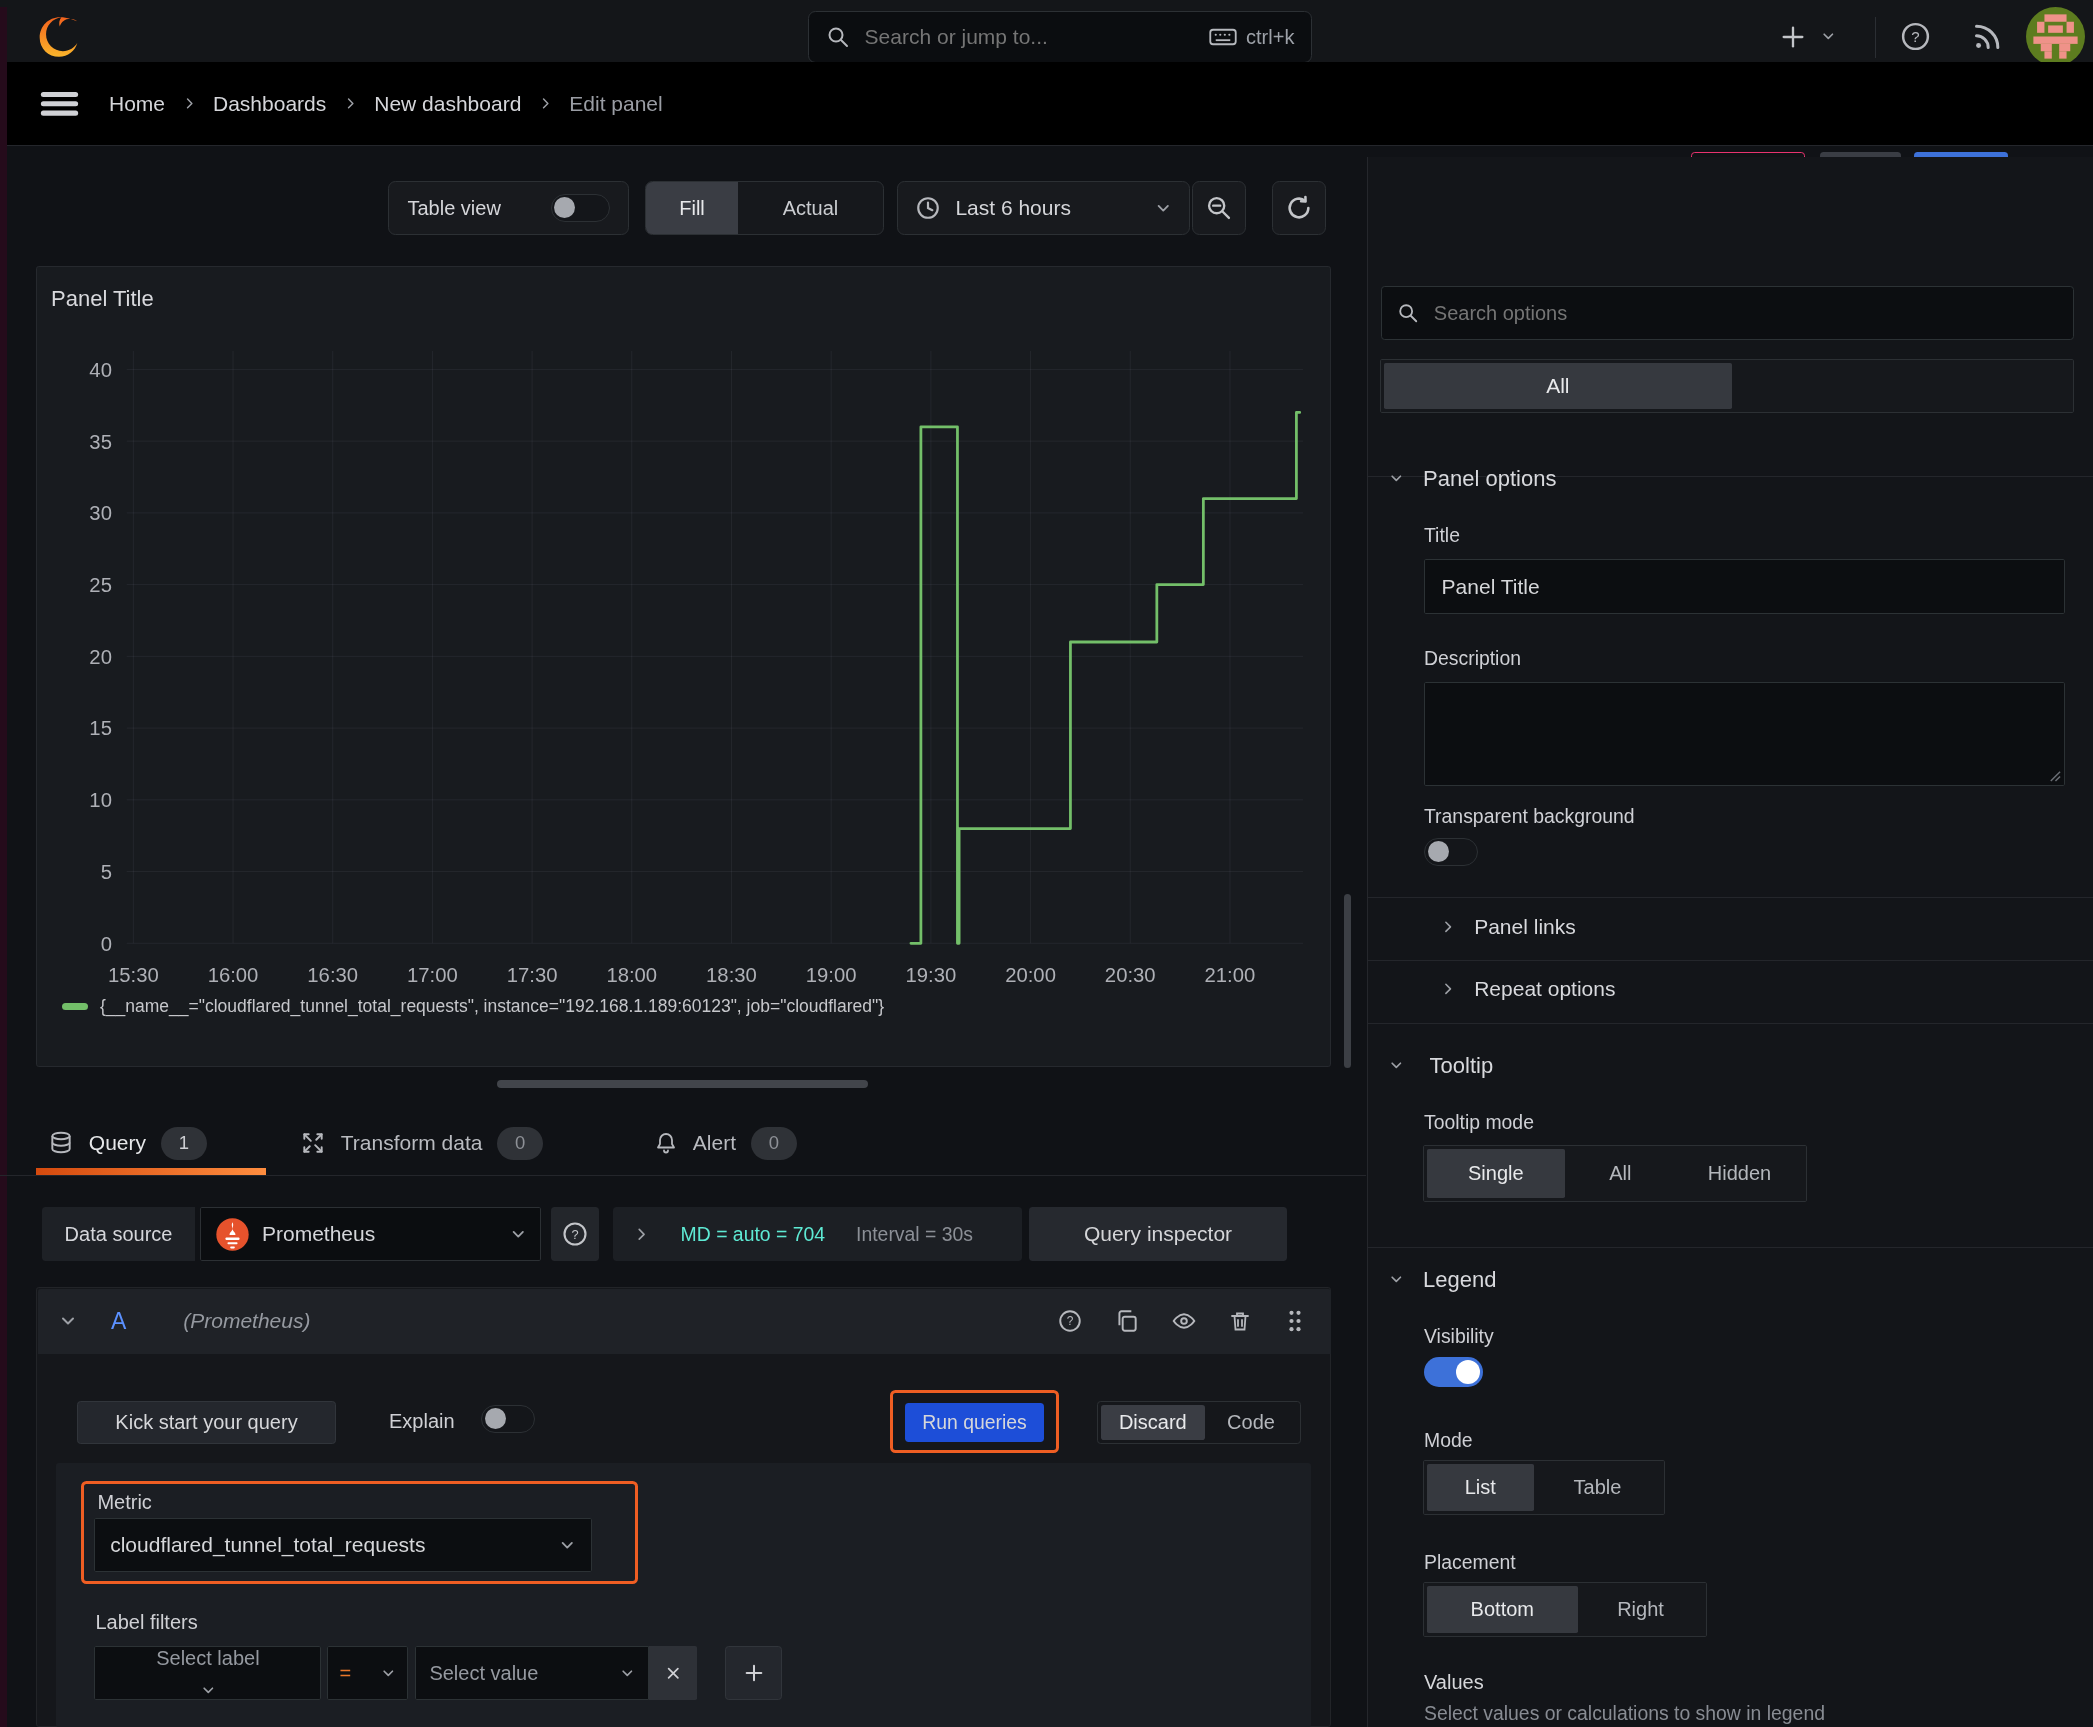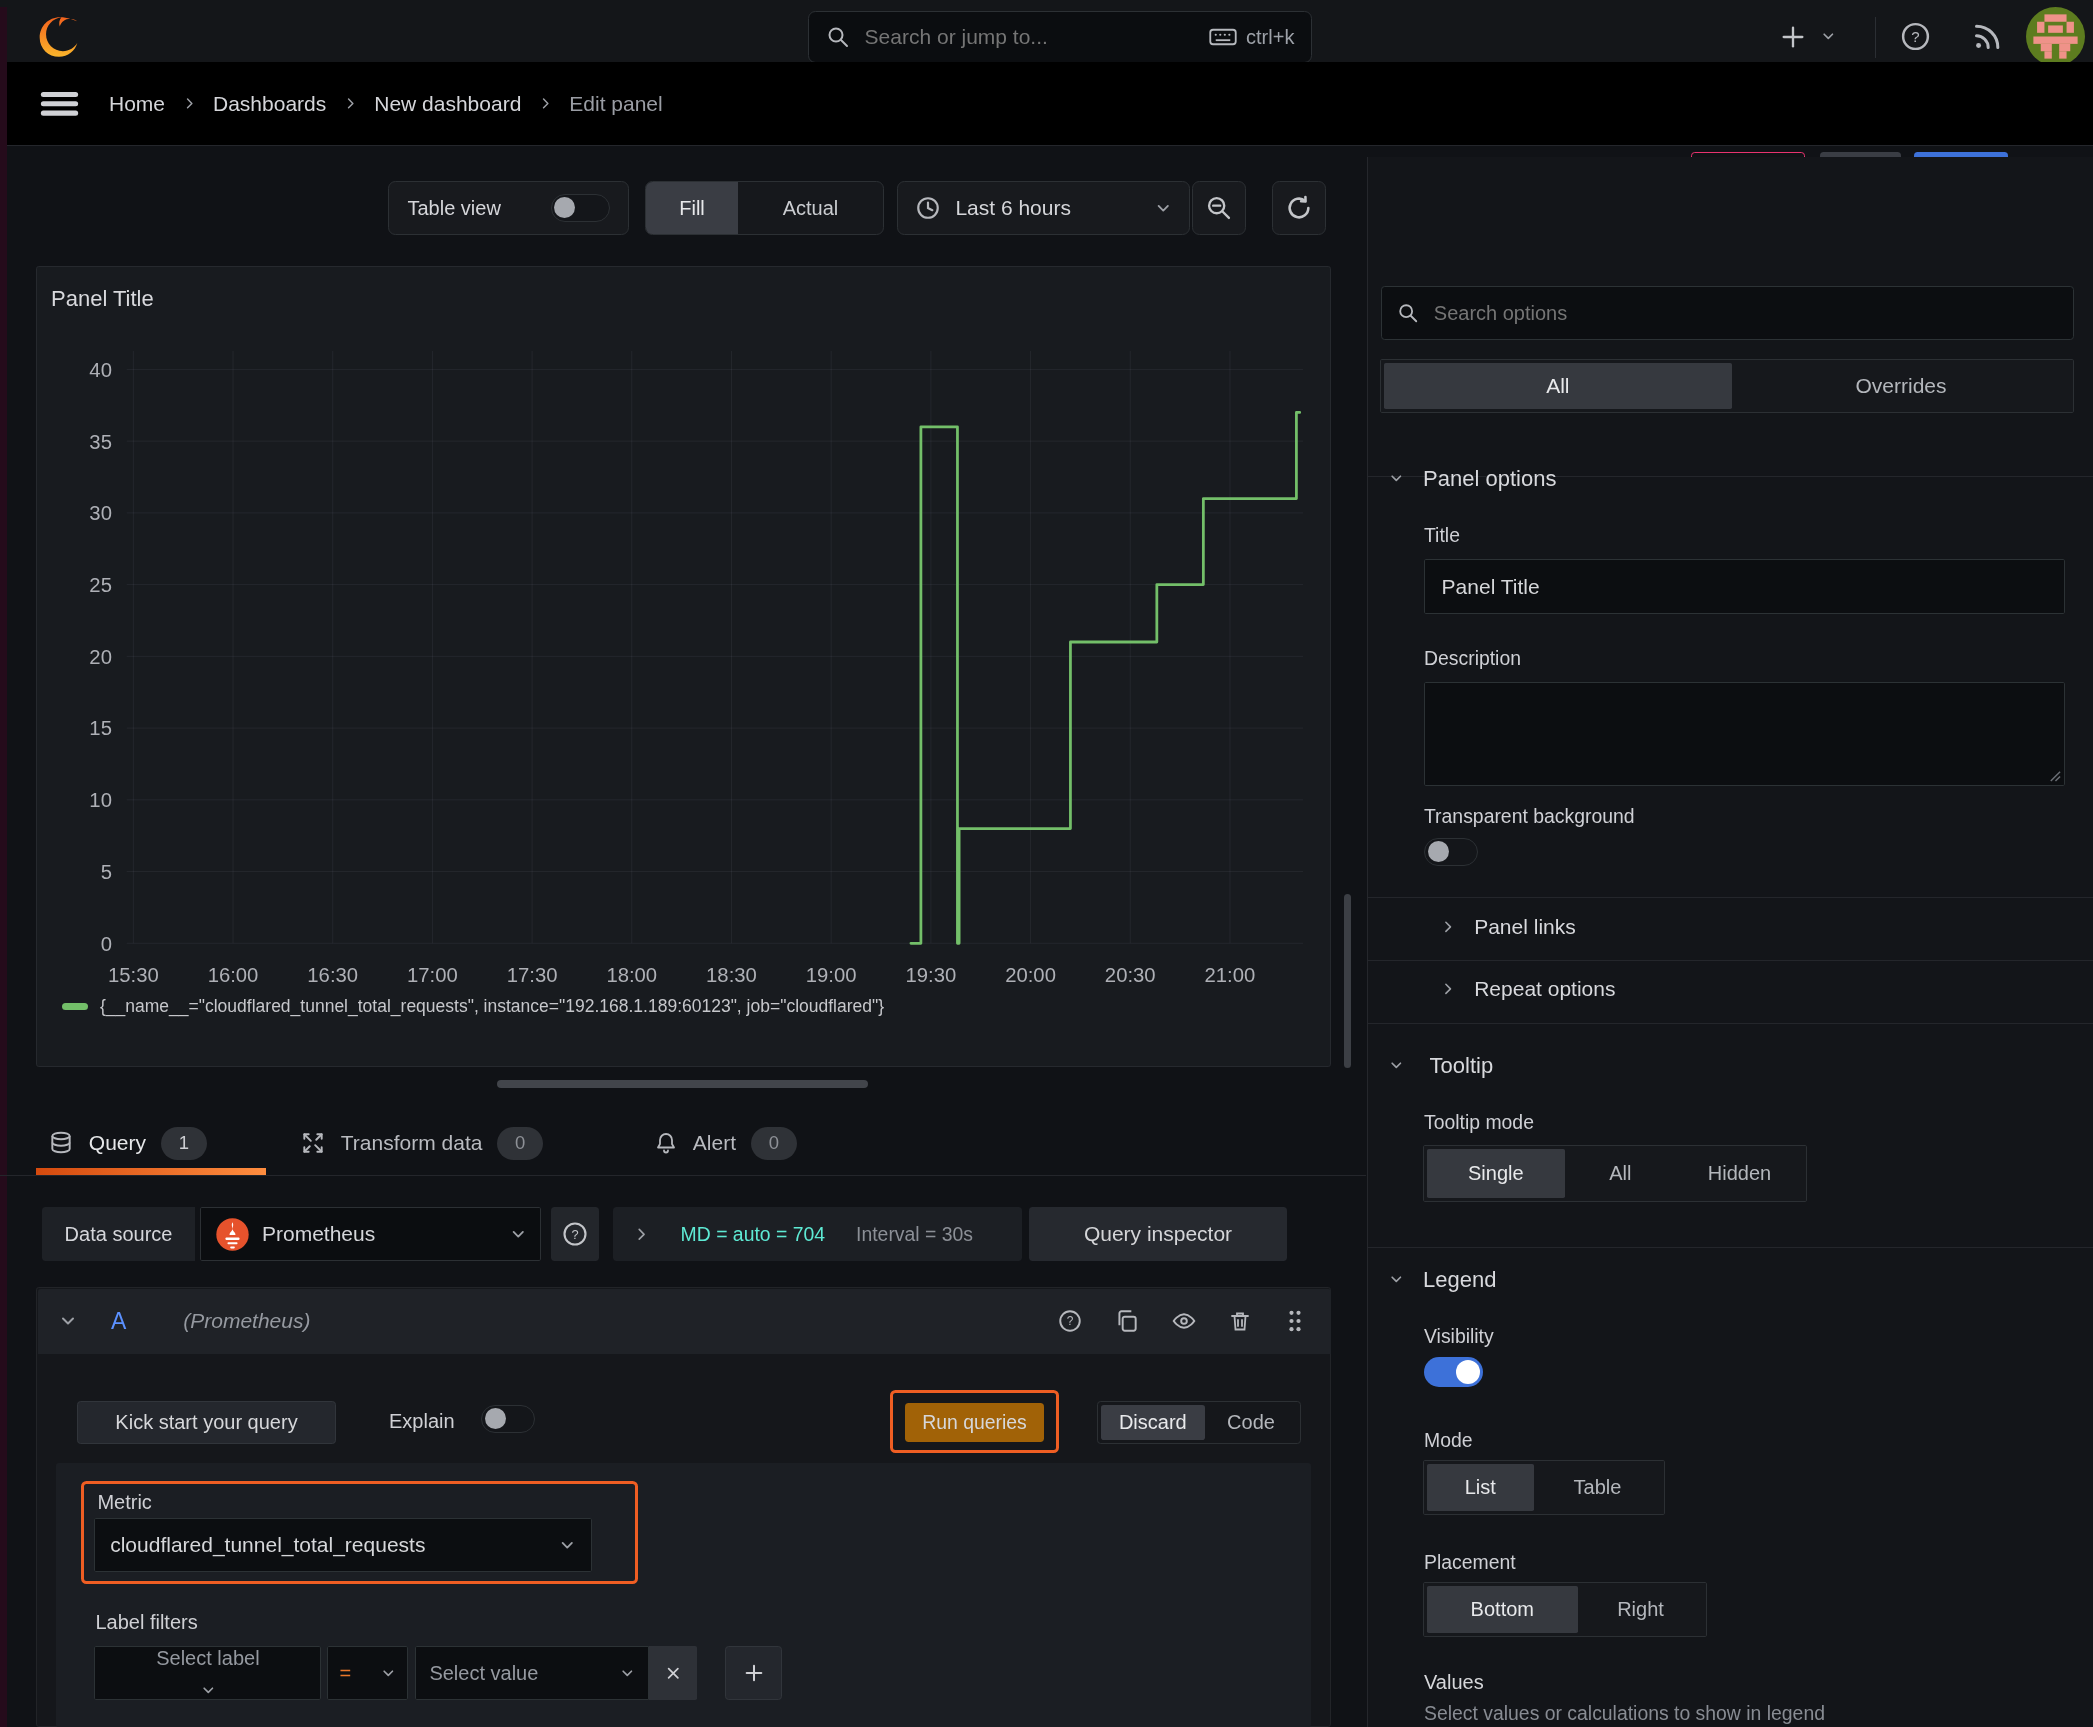--- a/index.html
+++ b/index.html
@@ -404,21 +404,21 @@
       </span>
   </div>
 
   <button class="btnsec" style="position:absolute;left:40px;top:113px;width:259px;height:43px;color:#d6d7da;font-size:20px;font-family:inherit;cursor:pointer;">Kick start your query</button>
   <span class="abs" style="left:352px;top:122px;font-size:20px;color:#cfd0d4;">Explain</span>
   <div class="toggle-off" style="position:absolute;left:444px;top:117px;width:54px;">
       <div class="knob"></div>
     </div>
 
   <div class="annot" style="position:absolute;left:853px;top:102px;width:169px;height:63px;"></div>
-  <button style="position:absolute;left:868px;top:115px;width:139px;height:39px;background:#a16207;border:none;border-radius:3.7px;color:#d6d7da;font-size:19.4px;font-family:inherit;cursor:pointer;">Run queries</button>
+  <button style="position:absolute;left:868px;top:115px;width:139px;height:39px;background:#1d4ed8;border:none;border-radius:3.7px;color:#d6d7da;font-size:19.4px;font-family:inherit;cursor:pointer;">Run queries</button>
 
   <div class="abs flex" style="left:1060px;top:113px;width:204px;height:43px;border:0.9px solid #2c3034;border-radius:3.7px;box-sizing:border-box;padding:2.8px;">
     <div style="width:104px;height:100%;background:#3a3d44;border-radius:2.8px;display:flex;align-items:center;justify-content:center;color:#e8e9eb;font-size:20px;">Discard</div>
     <div style="flex:1;height:100%;display:flex;align-items:center;justify-content:center;color:#b4b7bc;font-size:20px;">Code</div>
   </div>
 
   <div class="abs" style="left:19.4px;top:175px;width:1255px;height:264px;background:#1b1e23;border-radius:2.8px;">
     <div class="annot" style="position:absolute;left:25px;top:17.5px;width:557px;height:103px;"></div>
     <span class="abs" style="left:41px;top:28px;font-size:20px;color:#cfd0d4;">Metric</span>
     <div class="abs flex inp" style="left:38px;top:55px;width:498px;height:54px;padding:0 14.8px;">
@@ -483,21 +483,20 @@
         <svg class="i" width="22" height="22" viewBox="0 0 24 24">
           <circle cx="10" cy="10" r="6.5" fill="none" stroke="currentColor" stroke-width="2"></circle>
           <line x1="15" y1="15" x2="21" y2="21" stroke="currentColor" stroke-width="2" stroke-linecap="round"></line>
         </svg>
       </span>
     <input style="flex: 1 1 0%; margin-left: 13px; background: transparent; border: none; color: rgb(199, 200, 204); font-size: 20px; font-family: inherit;" placeholder="Search options">
   </div>
 
   <div class="abs flex" style="left:12px;top:202px;width:694px;height:54px;border:0.9px solid #2c3034;border-radius:1.8px;box-sizing:border-box;padding:2.8px;background:#16181c;">
     <div style="width:348px;height:100%;background:#36393f;border-radius:1.8px;display:flex;align-items:center;justify-content:center;color:#e8e9eb;font-size:21px;">All</div>
-    <div style="flex:1;height:100%;display:flex;align-items:center;justify-content:center;color:#b4b7bc;font-size:21px;">Overrides</div>
   </div>
 
   <div class="divh" style="left:0;top:319px;width:726px;"></div>
 
   <div class="abs flex" style="left:20px;top:301px;gap:18.5px;height:41px;">
     <span>
         <svg class="i" width="16.6" height="16.6" viewBox="0 0 24 24">
           <polyline points="6 9 12 15 18 9" class="chev"></polyline>
         </svg>
       </span>

